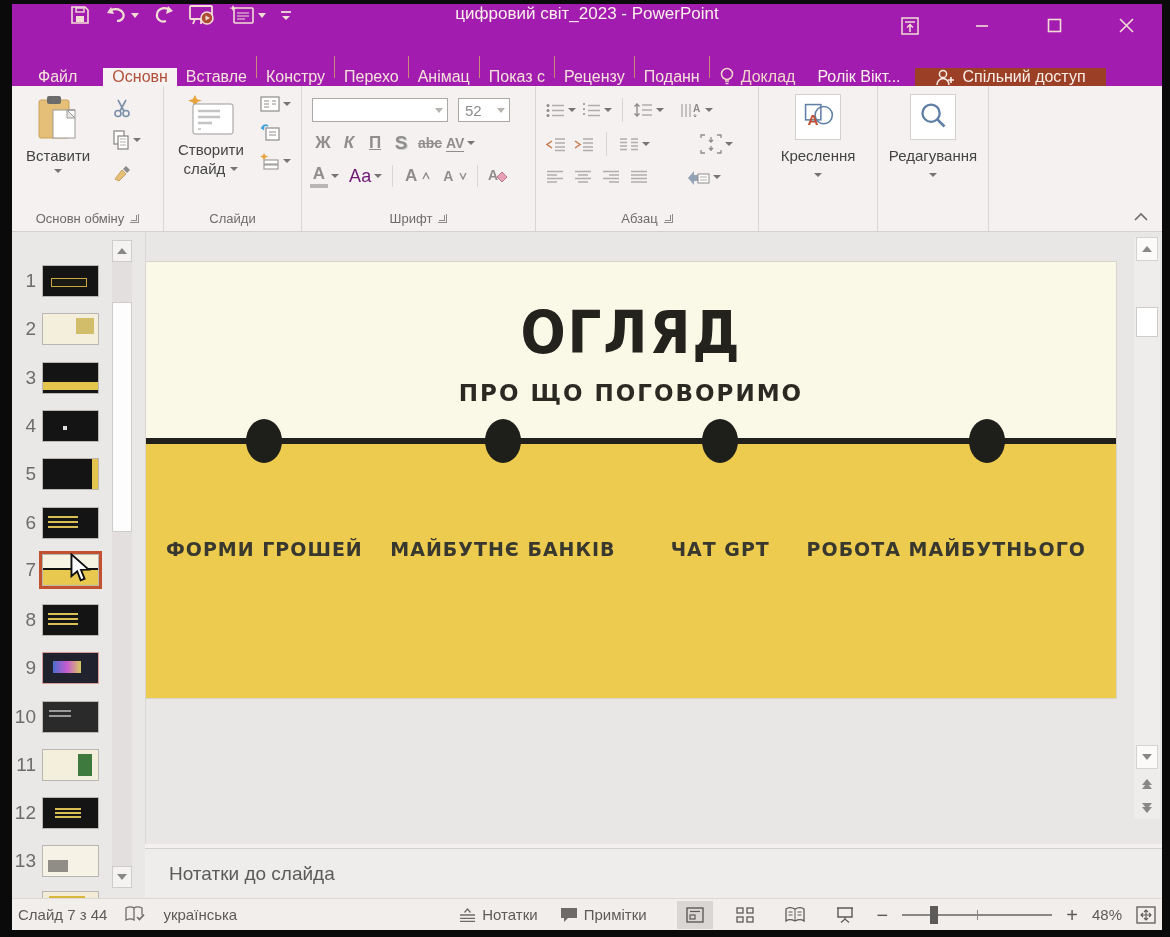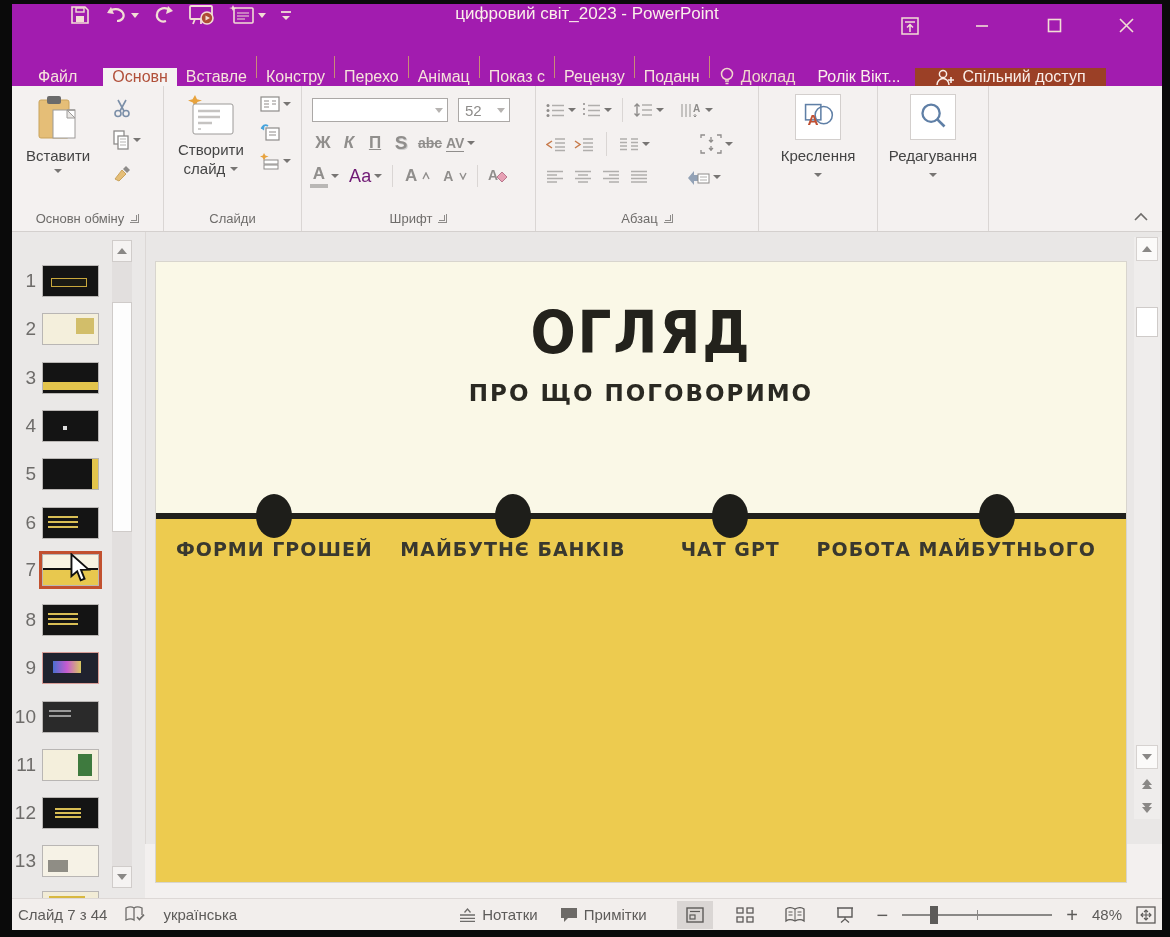--- a/index.html
+++ b/index.html
@@ -84,21 +84,21 @@
   .tv-ctext::after { content:""; position:absolute; left:12px; top:10px; width:26px; height:10px;
     background:repeating-linear-gradient(#D8BE55 0 2px, transparent 2px 4px); }
   .tv-doc { background:#F6F2E6 !important; }
   .tv-doc::after { content:""; position:absolute; left:5px; bottom:4px; width:20px; height:12px; background:#8F8D85; }
   .tv-ylwdoc { background:#F2ECD6 !important; }
   .tv-ylwdoc::after { content:""; position:absolute; left:6px; top:4px; width:36px; height:10px;
     background:repeating-linear-gradient(#D8B83F 0 3px, transparent 3px 6px); }
 
   
   .canvas { position:absolute; left:133px; top:228px; right:0; height:612px; background:#E9E7E6; border-left:1px solid #DCD8D6; }
-  .slide { position:absolute; left:10px; top:30px; width:970px; height:620px; background:var(--cream,#FAF8E7);
+  .slide { position:absolute; left:0; top:30px; width:970px; height:436px; background:var(--cream,#FAF8E7);
     box-shadow:0 0 0 1px #D8D5CE; overflow:hidden; }
   .slide-yellow { position:absolute; left:0; top:41%; width:100%; bottom:0; background:var(--yellow,#EDCB4F); }
   .slide-line { position:absolute; left:0; top:calc(41% - 3px); width:100%; height:6px; background:#20201C; }
   .slide-title { position:absolute; left:0; top:38px; width:100%; text-align:center;
     font-family:"DejaVu Sans","Liberation Sans",sans-serif; font-weight:bold; font-size:56px; letter-spacing:2px;
     color:var(--ink,#23221C); transform:scale(.95,1.05); }
   .slide-subtitle { position:absolute; left:0; top:118px; width:100%; text-align:center;
     font-family:"DejaVu Sans","Liberation Sans",sans-serif; font-weight:bold; font-size:23px; letter-spacing:2px; color:#2A2922; }
   .tl-dot { position:absolute; top:41%; width:36px; height:44px; background:#1E1E1A; border-radius:50%; transform:translate(-50%,-50%); }
   .tl-label { position:absolute; top:276px; transform:translateX(-50%); white-space:nowrap;
@@ -617,20 +617,23 @@
         <span class="tri-up"></span>
           <span class="tri-up" style="margin-top:-3px;"></span>
       </div>
       <div class="dbl" style="top:560px;">
         <span class="tri-down"></span>
           <span class="tri-down" style="margin-top:-3px;"></span>
       </div>
     </div>
   </div>
 
+  <div class="notes">
+    <span class="notes-text">Нотатки до слайда</span>
+  </div>
 
   <div class="statusbar">
     <div class="sb-left">
       <span>Слайд 7 з 44</span>
       <span>
         <svg width="20" height="17" viewBox="0 0 20 17">
             <path d="M1 2 C4 0.5 7 0.5 9 2 V14 C7 12.5 4 12.5 1 14 Z" fill="none" stroke="#6E6C6A" stroke-width="1.3"></path>
             <path d="M9 2 C11 0.5 14 0.5 17 2 V9" fill="none" stroke="#6E6C6A" stroke-width="1.3"></path>
             <path d="M12 11 l2.4 2.6 L19 8.6" fill="none" stroke="#6E6C6A" stroke-width="1.6"></path>
           </svg>

